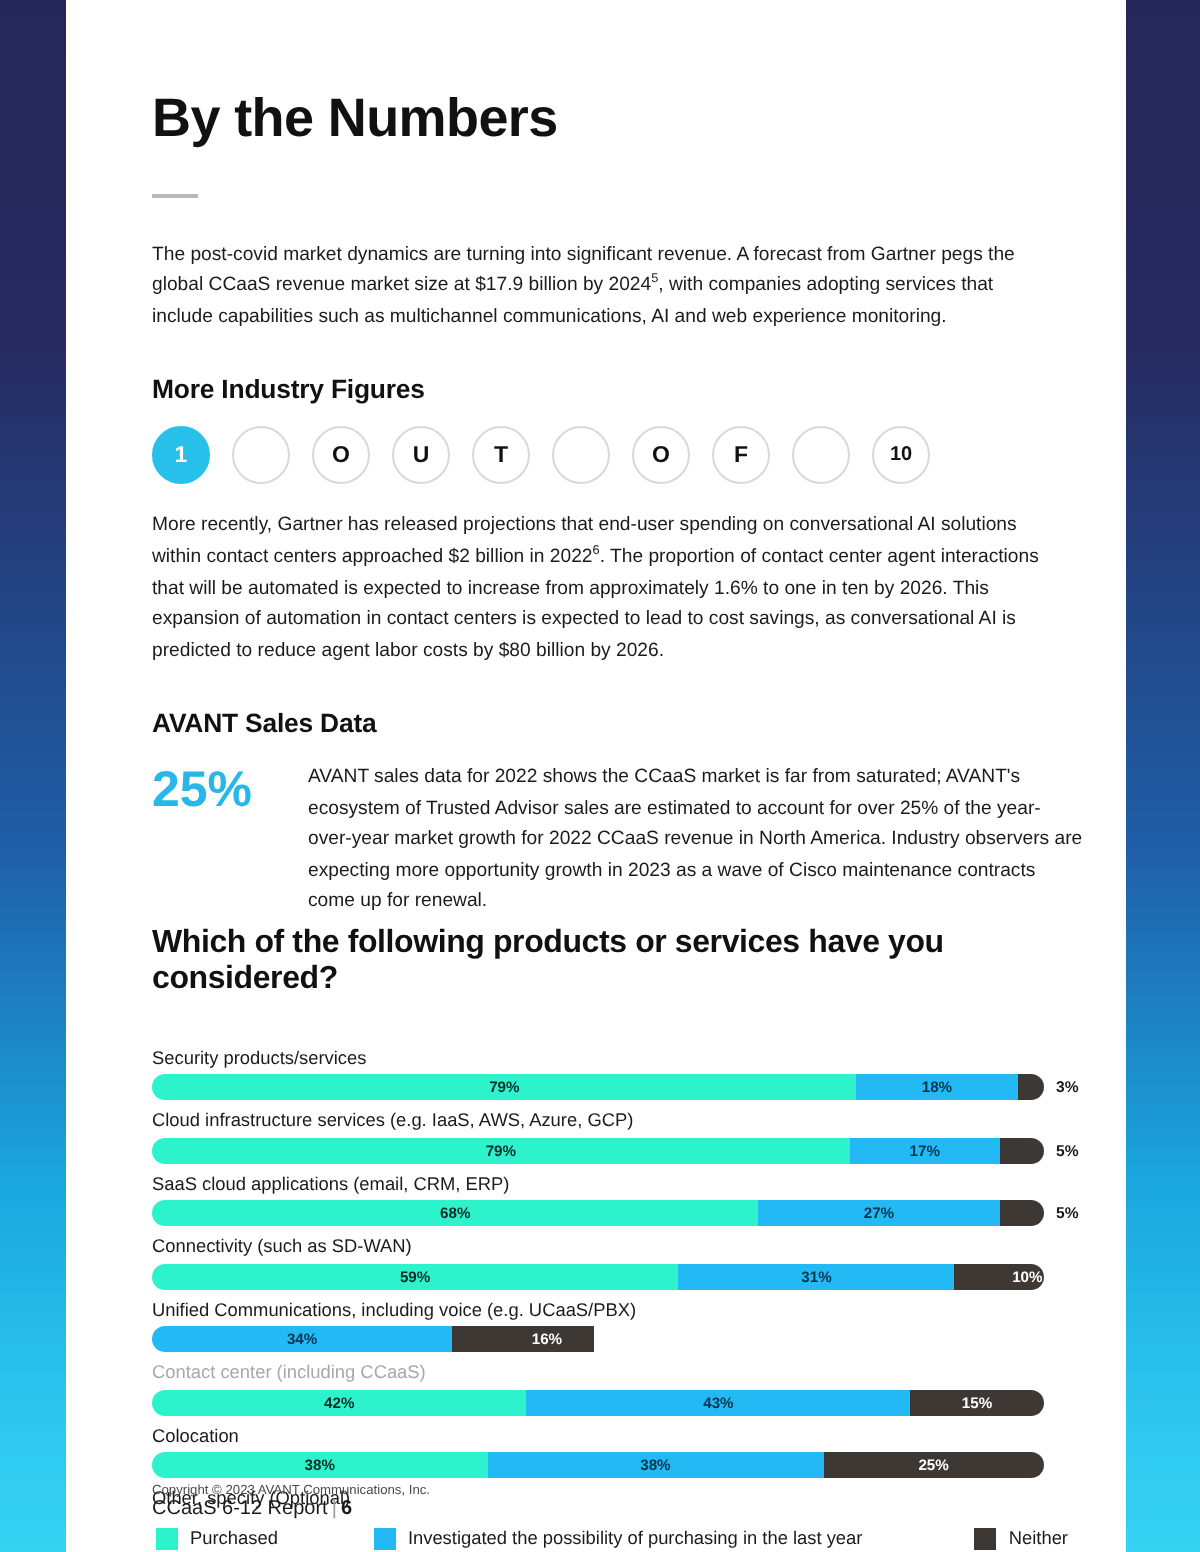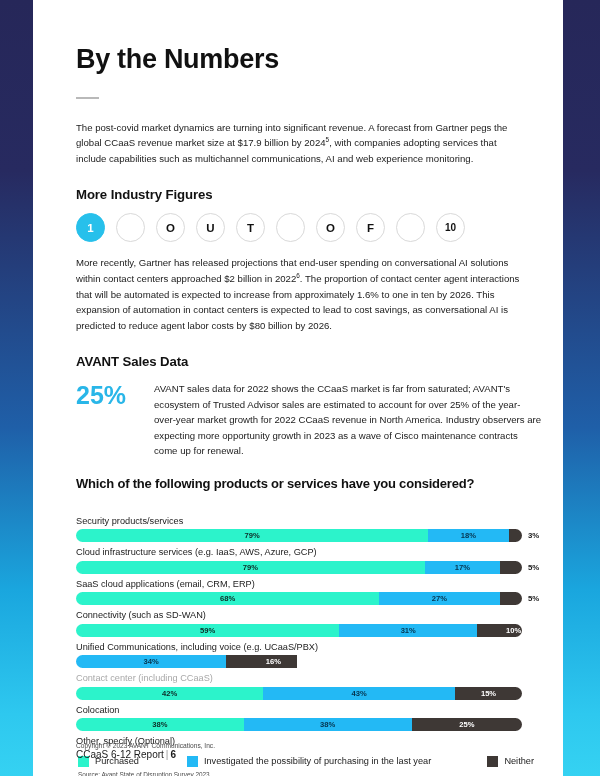--- a/index.html
+++ b/index.html
@@ -131,24 +131,24 @@
   }
   .stat-text {
     font-size: 9.6px;
     line-height: 1.62;
     color: #1b1b1b;
     flex: 1;
   }
 
   
   .chart-title {
-    font-size: 13px;
+    font-size: 16px;
     font-weight: bold;
     color: #111111;
-    margin-top: 17px;
+    margin-top: 4px;
     letter-spacing: -0.2px;
   }
 
   .chart {
     margin-top: 25px;
     width: 466px;
   }
   .bar-group { margin-bottom: 5px; }
   .bar-label {
     font-size: 9.2px;

